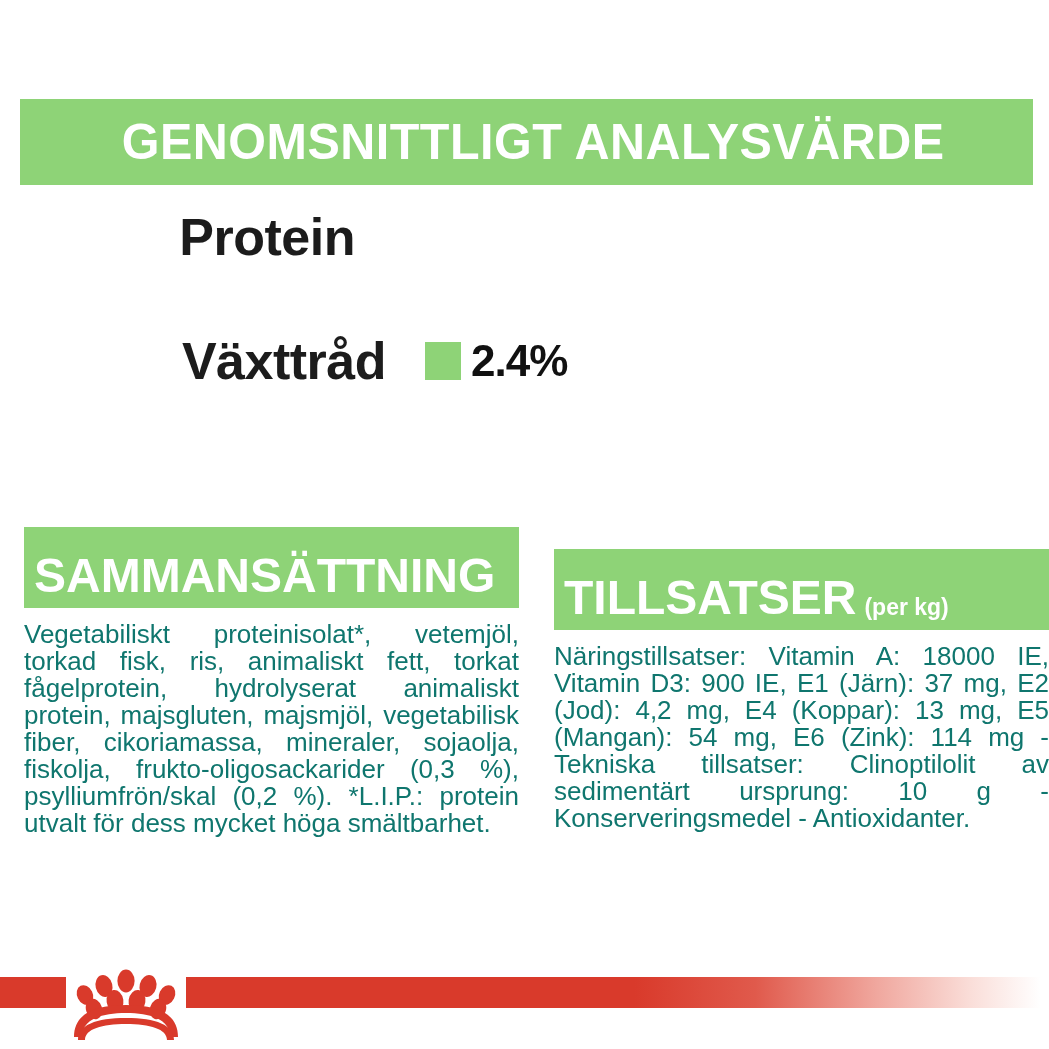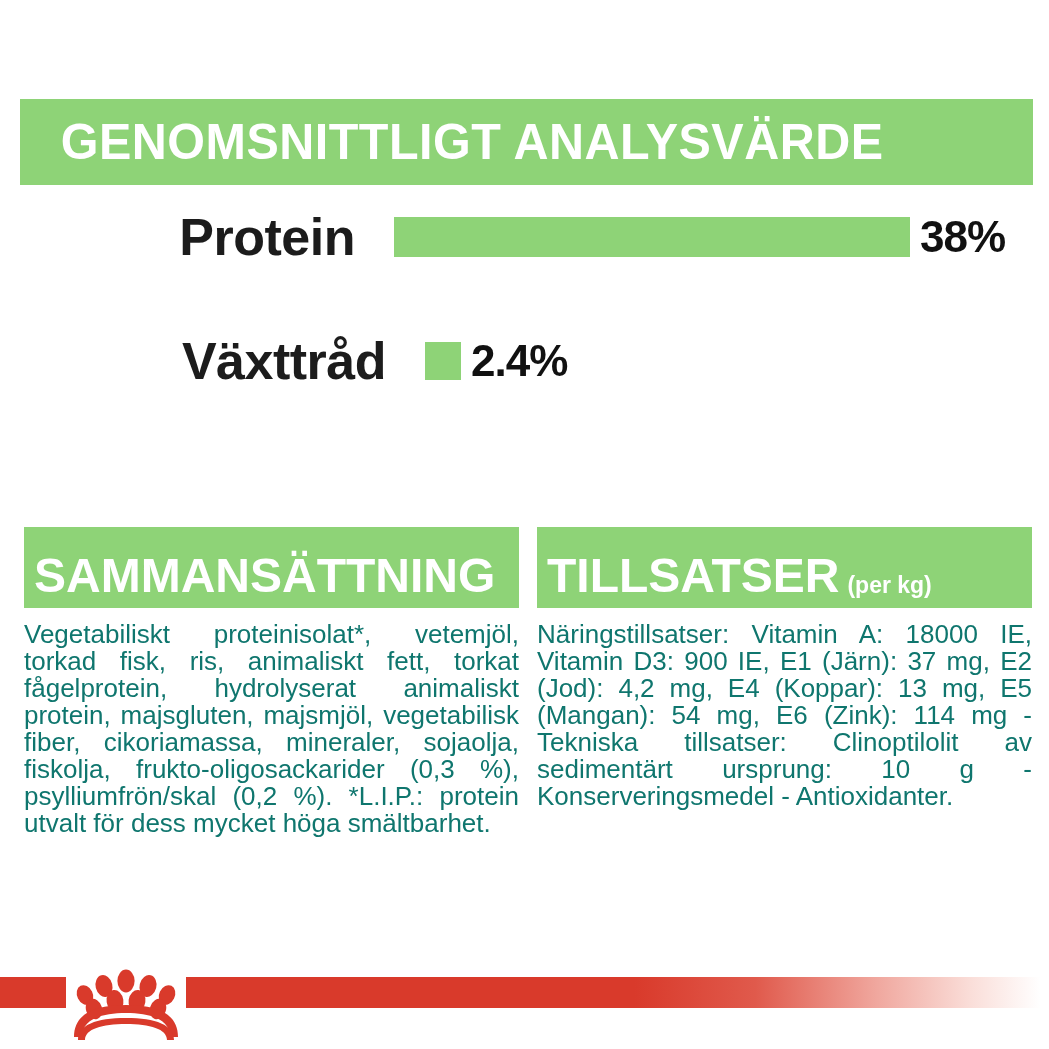--- a/index.html
+++ b/index.html
@@ -23,20 +23,21 @@
   
   .main-banner {
     position: absolute;
     left: 20px;
     top: 99px;
     width: 1013px;
     height: 86px;
     background: #8ed377;
     display: flex;
     align-items: center;
+    justify-content: center;
   }
   .main-banner-title {
     color: #ffffff;
     font-family: "Liberation Sans Narrow", "Liberation Sans", sans-serif;
     font-weight: 700;
     font-size: 50px;
     letter-spacing: 0.5px;
     padding-left: 42px;
     line-height: 1;
     transform: scaleX(0.97);
@@ -106,21 +107,21 @@
     left: 20px;
     top: 527px;
     width: 1013px;
   }
   .col {
     position: absolute;
     top: 0;
     width: 495px;
   }
   .col.left  { left: 4px; }
-  .col.right { left: 517px; }
+  .col.right { left: 534px; margin-top: 22px; }
 
   .sec-banner {
     background: #8ed377;
     height: 81px;
     display: flex;
     align-items: flex-end;
     padding: 0 0 8px 10px;
   }
   .sec-title {
     color: #ffffff;
@@ -199,24 +200,20 @@
 <div class="page">
 
   <div class="main-banner">
     <div class="main-banner-title no-sel">GENOMSNITTLIGT ANALYSVÄRDE</div>
   </div>
 
   <div class="chart">
 
     <div class="chart-row r0">
       <div class="chart-label no-sel">Protein</div>
-      <div class="bar-wrap">
-        <div class="bar b0" style="width: 516px; background: rgb(142, 211, 119);"></div>
-        <div class="bar-value no-sel">38%</div>
-      </div>
     </div>
 
 
     <div class="chart-row r2">
       <div class="chart-label no-sel">Växttråd</div>
       <div class="bar-wrap">
         <div class="bar b2" style="width: 36px; background: rgb(142, 211, 119);"></div>
         <div class="bar-value no-sel">2.4%</div>
       </div>
     </div>

